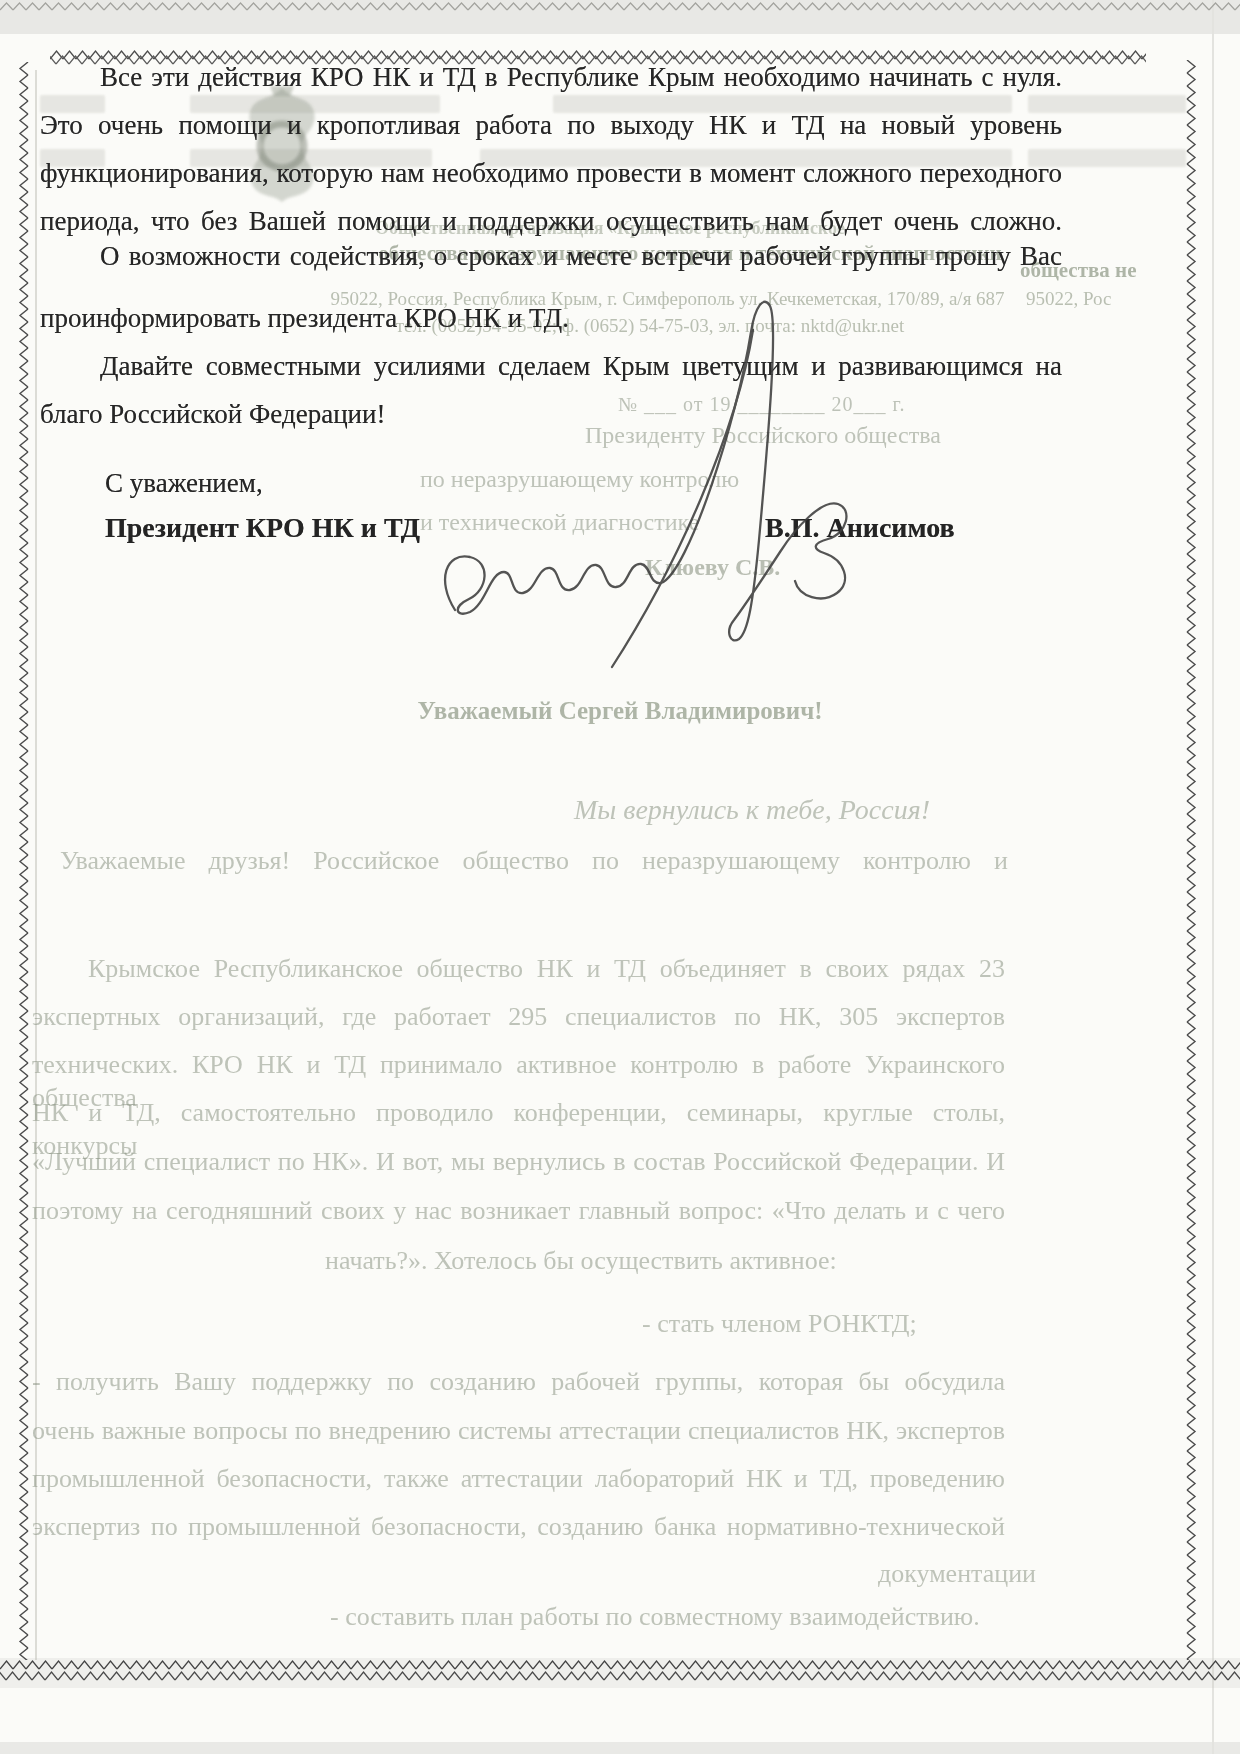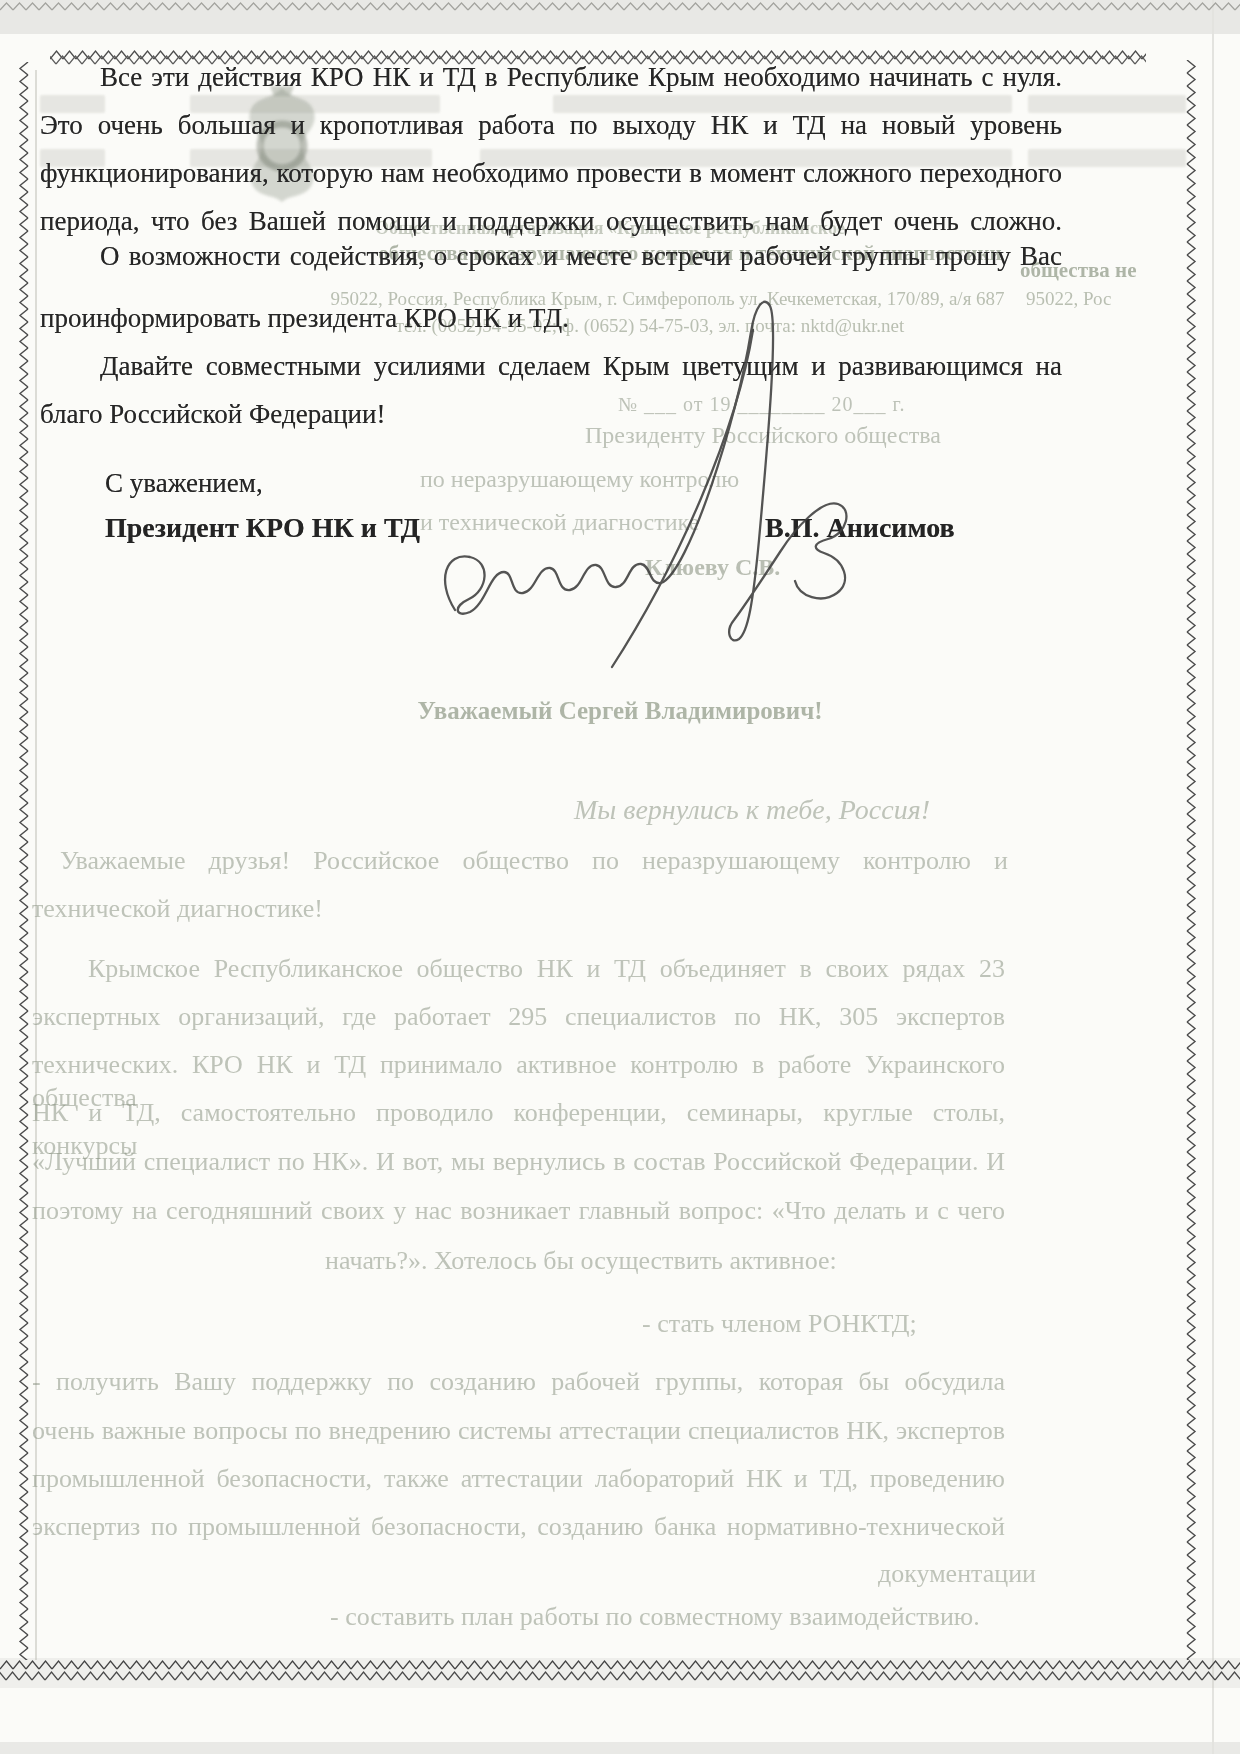--- a/index.html
+++ b/index.html
@@ -128,39 +128,38 @@
 
     <div class="g" style="left:585px;top:420px;font-size:24px;">Президенту Российского общества</div>
     <div class="g" style="left:420px;top:464px;font-size:24px;">по неразрушающему контролю</div>
     <div class="g" style="left:420px;top:507px;font-size:24px;">и технической диагностике</div>
     <div class="g bold" style="left:645px;top:552px;font-size:24px;color:rgba(120,130,110,0.5);">Клюеву С.В.</div>
 
     <div class="g bold" style="left:300px;top:695px;width:640px;text-align:center;font-size:25px;color:rgba(112,124,100,0.55);">Уважаемый Сергей Владимирович!</div>
     <div class="g italic" style="left:574px;top:792px;font-size:28px;">Мы вернулись к тебе, Россия!</div>
 
     <div class="g j" style="left:60px;top:845px;width:948px;">Уважаемые друзья! Российское общество по неразрушающему контролю и</div>
-    <div class="g" style="left:32px;top:893px;">технической диагностике!</div>
     <div class="g j" style="left:88px;top:953px;width:917px;">Крымское Республиканское общество НК и ТД объединяет в своих рядах 23</div>
     <div class="g j" style="left:32px;top:1001px;width:973px;">экспертных организаций, где работает 295 специалистов по НК, 305 экспертов</div>
     <div class="g j" style="left:32px;top:1049px;width:973px;">технических. КРО НК и ТД принимало активное контролю в работе Украинского общества</div>
     <div class="g j" style="left:32px;top:1097px;width:973px;">НК и ТД, самостоятельно проводило конференции, семинары, круглые столы, конкурсы</div>
     <div class="g j" style="left:32px;top:1146px;width:973px;">«Лучший специалист по НК». И вот, мы вернулись в состав Российской Федерации. И</div>
     <div class="g j" style="left:32px;top:1195px;width:973px;">поэтому на сегодняшний своих у нас возникает главный вопрос: «Что делать и с чего</div>
     <div class="g" style="left:325px;top:1245px;">начать?». Хотелось бы осуществить активное:</div>
     <div class="g" style="left:642px;top:1308px;">- стать членом РОНКТД;</div>
     <div class="g j" style="left:32px;top:1366px;width:973px;">- получить Вашу поддержку по созданию рабочей группы, которая бы обсудила</div>
     <div class="g j" style="left:32px;top:1415px;width:973px;">очень важные вопросы по внедрению системы аттестации специалистов НК, экспертов</div>
     <div class="g j" style="left:32px;top:1463px;width:973px;">промышленной безопасности, также аттестации лабораторий НК и ТД, проведению</div>
     <div class="g j" style="left:32px;top:1511px;width:973px;">экспертиз по промышленной безопасности, созданию банка нормативно-технической</div>
     <div class="g" style="left:878px;top:1558px;">документации</div>
     <div class="g" style="left:330px;top:1601px;">- составить план работы по совместному взаимодействию.</div>
   </div>
 
   <div class="mline ind" style="top:62px;">Все эти действия КРО НК и ТД в Республике Крым необходимо начинать с нуля.</div>
-  <div class="mline" style="top:110px;">Это очень большая и кропотливая работа по выходу НК и ТД на новый уровень</div>
+  <div class="mline" style="top:110px;">Это очень помощи и кропотливая работа по выходу НК и ТД на новый уровень</div>
   <div class="mline" style="top:206px;">периода, что без Вашей помощи и поддержки осуществить нам будет очень сложно.</div>
   <div class="mline" style="top:158px;">функционирования, которую нам необходимо провести в момент сложного переходного</div>
   <div class="mline ind" style="top:241px;">О возможности содействия, о сроках и месте встречи рабочей группы прошу Вас</div>
   <div class="mline end" style="top:303px;">проинформировать президента КРО НК и ТД.</div>
   <div class="mline ind" style="top:351px;">Давайте совместными усилиями сделаем Крым цветущим и развивающимся на</div>
   <div class="mline end" style="top:399px;">благо Российской Федерации!</div>
 
   <div class="closing">С уважением,</div>
   <div class="signer" style="left:105px;">Президент КРО НК и ТД</div>
   <div class="signer" style="left:765px;">В.П. Анисимов</div>

